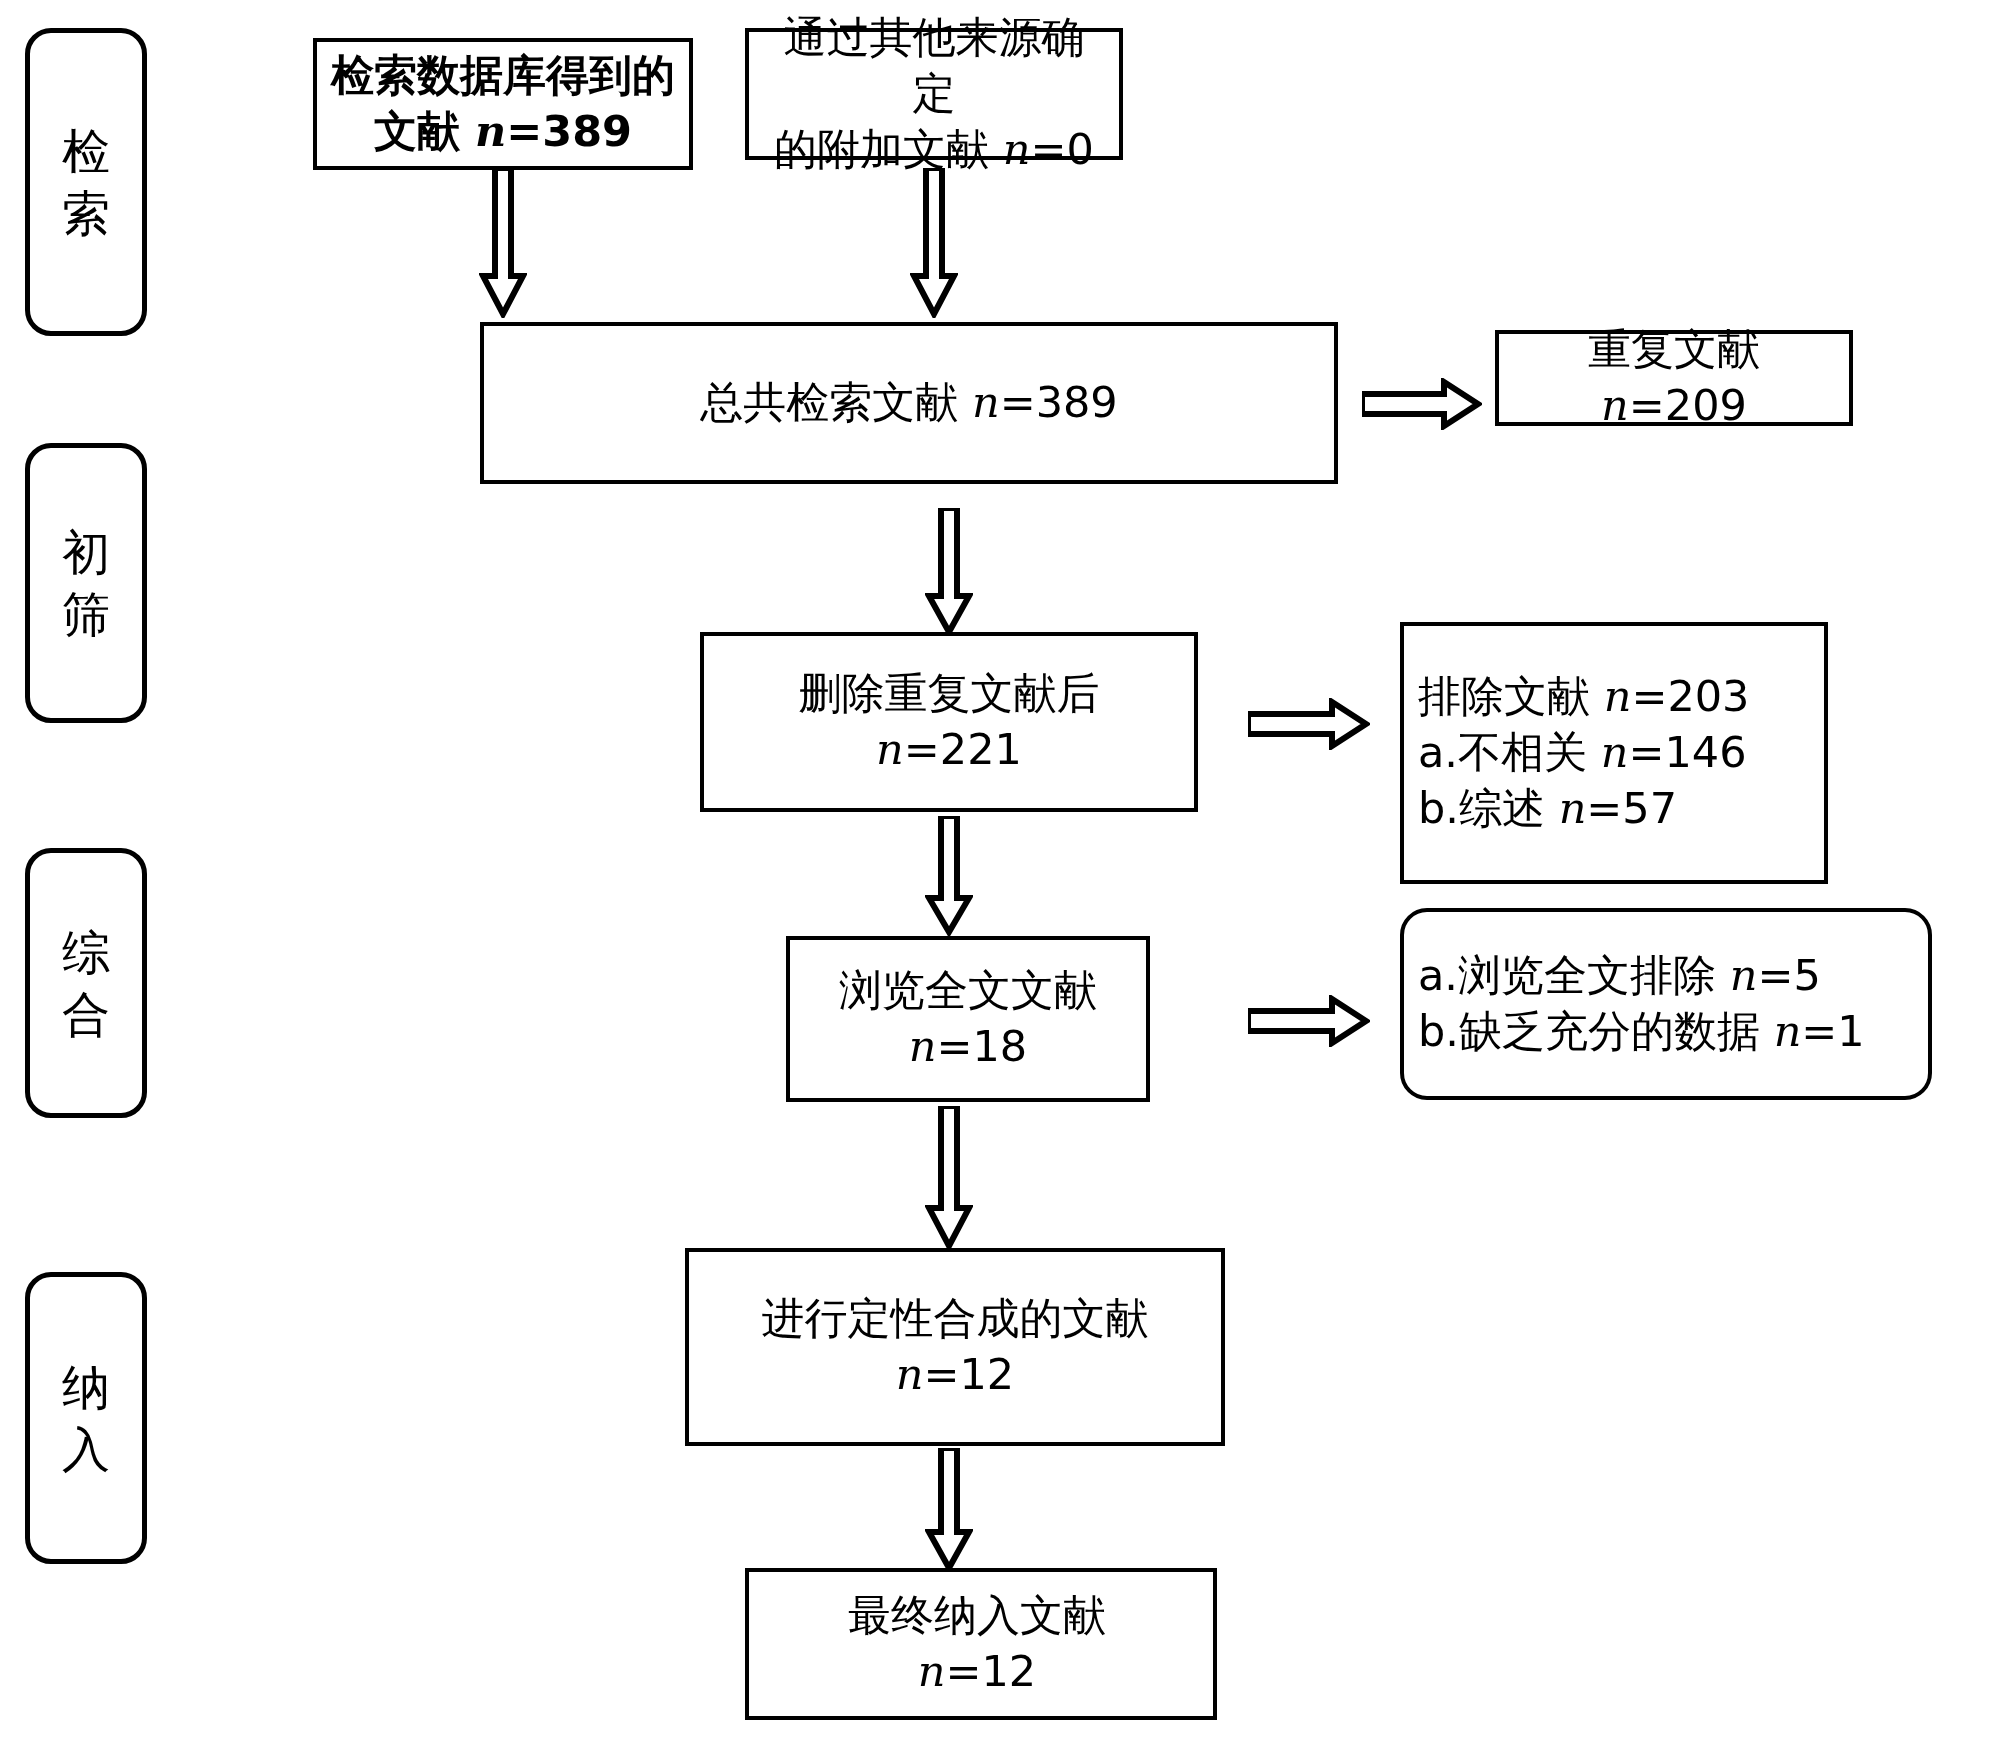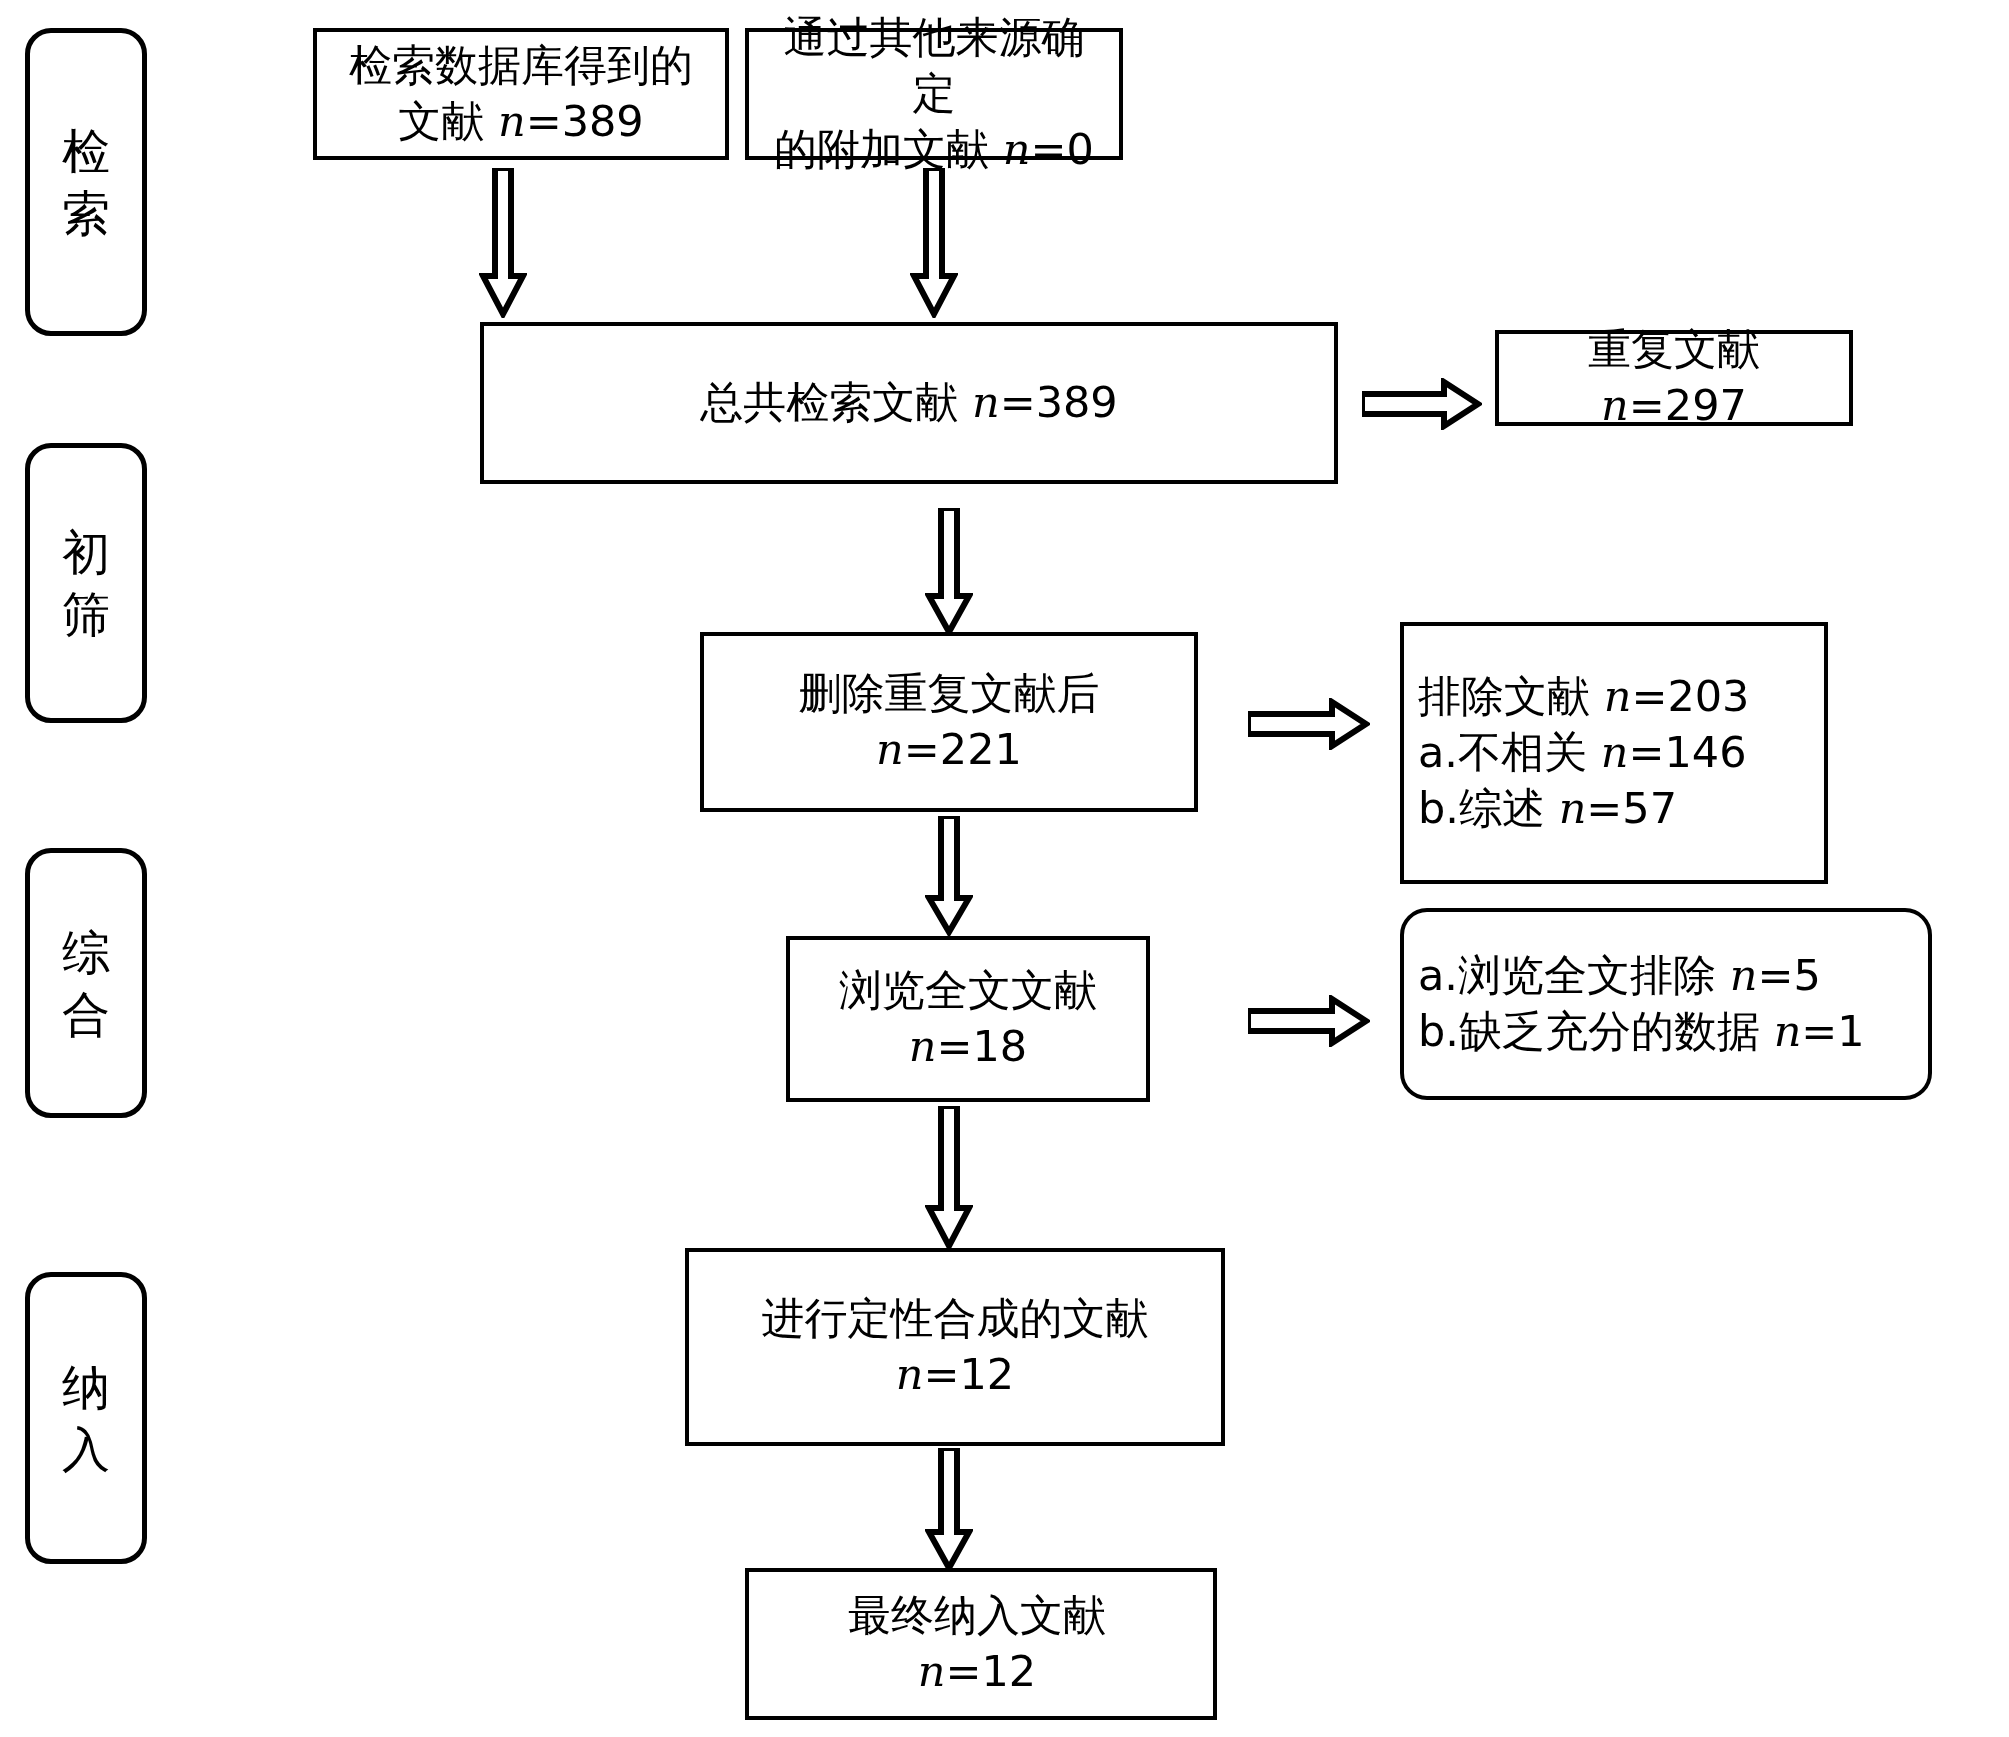--- a/index.html
+++ b/index.html
@@ -74,21 +74,21 @@
   <div class="stage-box" style="left:25px; top:848px; width:122px; height:270px;">
     <span class="stage-label">综
 合</span>
   </div>
 
   <div class="stage-box" style="left:25px; top:1272px; width:122px; height:292px;">
     <span class="stage-label">纳
 入</span>
   </div>
 
-  <div class="flow-box" style="left:313px; top:28px; width:416px; height:132px;">
+  <div class="flow-box" style="left:313px; top:38px; width:380px; height:132px;font-weight:bold;">
     <span class="flow-text"><span>检索数据库得到的</span><br><span>文献 </span><span class="it">n</span><span>=389</span></span>
   </div>
 
   <div class="flow-box" style="left:745px; top:28px; width:378px; height:132px;">
     <span class="flow-text"><span>通过其他来源确定</span><br><span>的附加文献 </span><span class="it">n</span><span>=0</span></span>
   </div>
 
   <div class="arrow" style="left:479px; top:168px;">
     <svg width="48" height="150" viewBox="0 0 48 150">
       <polygon points="16,0 32,0 32,108 44,108 24,146 4,108 16,108" fill="#ffffff" stroke="#000000" stroke-width="6" stroke-linejoin="miter"></polygon>
@@ -105,21 +105,21 @@
     <span class="flow-text"><span>总共检索文献 </span><span class="it">n</span><span>=389</span></span>
   </div>
 
   <div class="arrow" style="left:1362px; top:378px;">
     <svg width="120" height="52" viewBox="0 0 120 52">
       <polygon points="0,16 82,16 82,4 116,26 82,48 82,36 0,36" fill="#ffffff" stroke="#000000" stroke-width="6" stroke-linejoin="miter"></polygon>
     </svg>
   </div>
 
   <div class="flow-box" style="left:1495px; top:330px; width:358px; height:96px;">
-    <span class="flow-text"><span>重复文献 </span><span class="it">n</span><span>=297</span></span>
+    <span class="flow-text"><span>重复文献 </span><span class="it">n</span><span>=209</span></span>
   </div>
 
   <div class="arrow" style="left:925px; top:508px;">
     <svg width="48" height="128" viewBox="0 0 48 128">
       <polygon points="16,0 32,0 32,88 44,88 24,124 4,88 16,88" fill="#ffffff" stroke="#000000" stroke-width="6" stroke-linejoin="miter"></polygon>
     </svg>
   </div>
 
   <div class="flow-box" style="left:700px; top:632px; width:498px; height:180px;">
     <span class="flow-text"><span>删除重复文献后</span><br><span class="it">n</span><span>=221</span></span>

